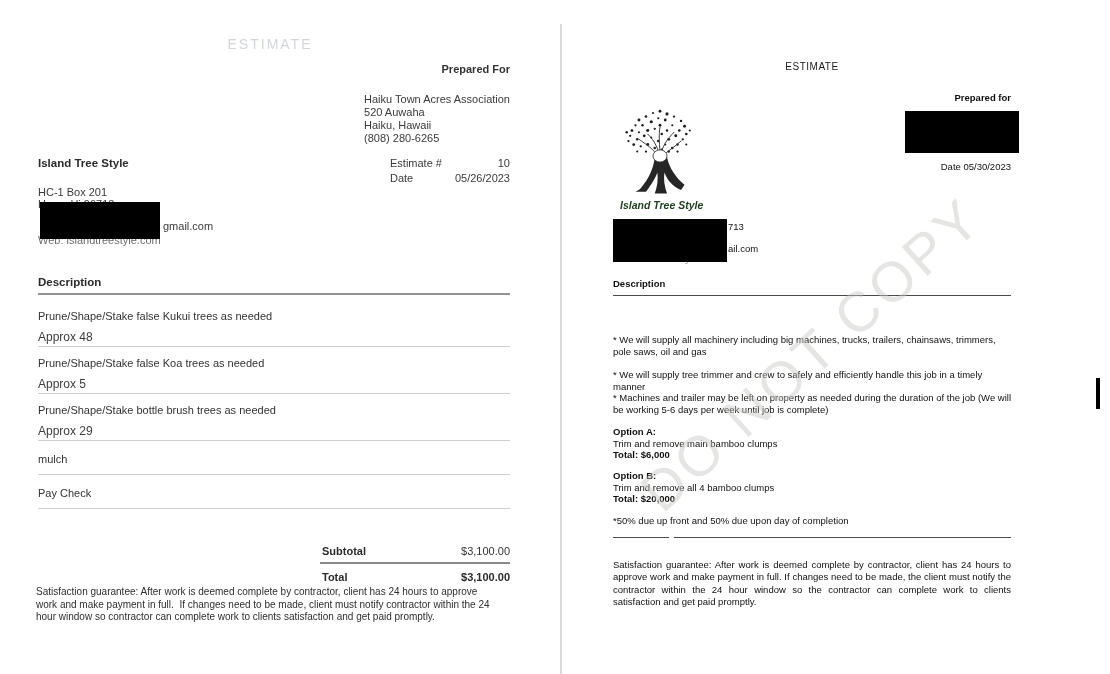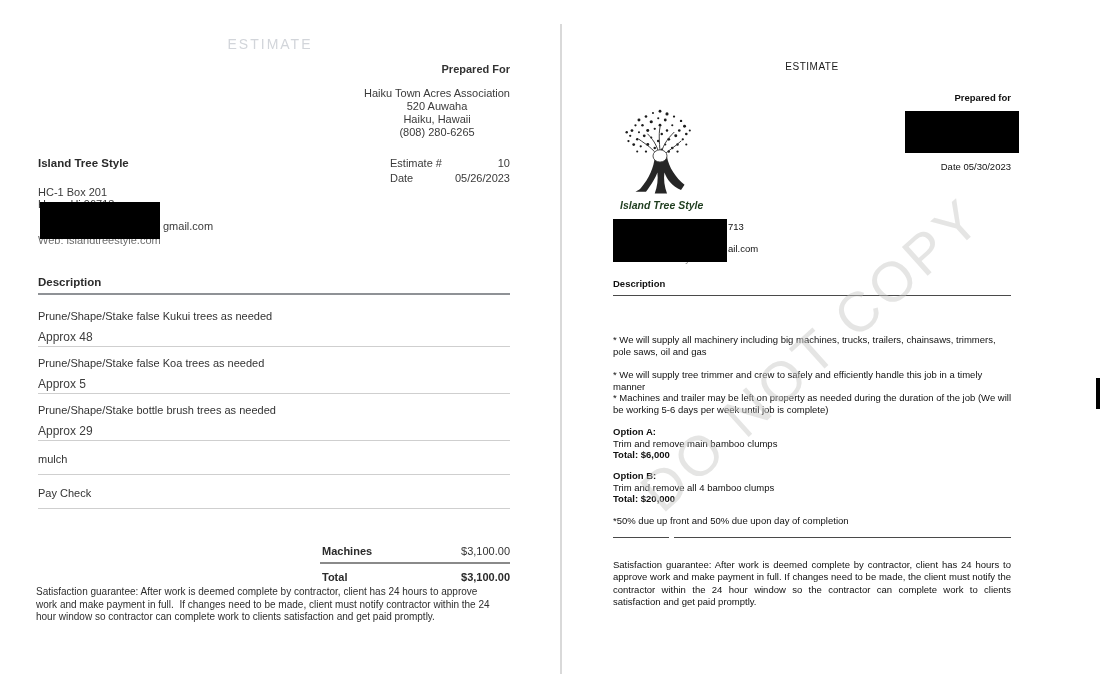--- a/index.html
+++ b/index.html
@@ -6,21 +6,21 @@
   body{
     width:1110px;height:674px;position:relative;overflow:hidden;
     background:#ffffff;font-family:"Liberation Sans", sans-serif;color:#2b2b2b;
   }
   .abs{position:absolute;}
   
   #page-left{left:0;top:0;width:560px;height:674px;}
   .l-title{top:36px;left:30px;width:480px;text-align:center;font-size:14px;font-weight:500;
            letter-spacing:2px;color:#d2d5da;}
   .l-prepfor{top:63px;right:50px;font-size:11px;font-weight:bold;color:#333;}
-  .l-client{top:87px;right:50px;text-align:center;font-size:11px;line-height:13px;color:#3a3a3a;}
+  .l-client{top:93px;right:50px;text-align:left;font-size:11px;line-height:13px;color:#3a3a3a;}
   .l-biz{top:157px;left:38px;font-size:11.5px;font-weight:bold;color:#2b2b2b;}
   .l-meta-label{left:390px;font-size:11px;color:#3a3a3a;}
   .l-meta-value{right:50px;font-size:11px;color:#3a3a3a;text-align:center;}
   .l-addr{left:38px;font-size:11px;color:#3a3a3a;}
   .redaction{background:#000;z-index:6;}
   .l-email-frag{left:163px;top:220px;font-size:11px;color:#3a3a3a;}
   .l-web{left:38px;top:234px;font-size:11px;color:#6b6b6b;}
   .l-desc-head{left:38px;top:276px;font-size:11.5px;font-weight:bold;}
   .l-desc-line{left:38px;top:293px;width:472px;height:2px;background:#8f9296;}
   .item{left:38px;width:472px;text-align:right;}
@@ -106,21 +106,21 @@
   </div>
   <div class="abs item" style="top:453px;height:22px">
     <div class="name">mulch</div>
     <div class="divider"></div>
   </div>
   <div class="abs item" style="top:487px;height:22px">
     <div class="name">Pay Check</div>
     <div class="divider"></div>
   </div>
 
-  <div class="abs l-sub-label">Machines</div>
+  <div class="abs l-sub-label">Subtotal</div>
   <div class="abs l-sub-value">$3,100.00</div>
   <div class="abs l-tot-line"></div>
   <div class="abs l-tot-label">Total</div>
   <div class="abs l-tot-value">$3,100.00</div>
 
   <div class="abs l-guarantee">Satisfaction guarantee: After work is deemed complete by contractor, client has 24 hours to approve work and make payment in full.  If changes need to be made, client must notify contractor within the 24 hour window so contractor can complete work to clients satisfaction and get paid promptly.</div>
 </div>
 
 <div id="page-divider" class="abs"></div>
 

